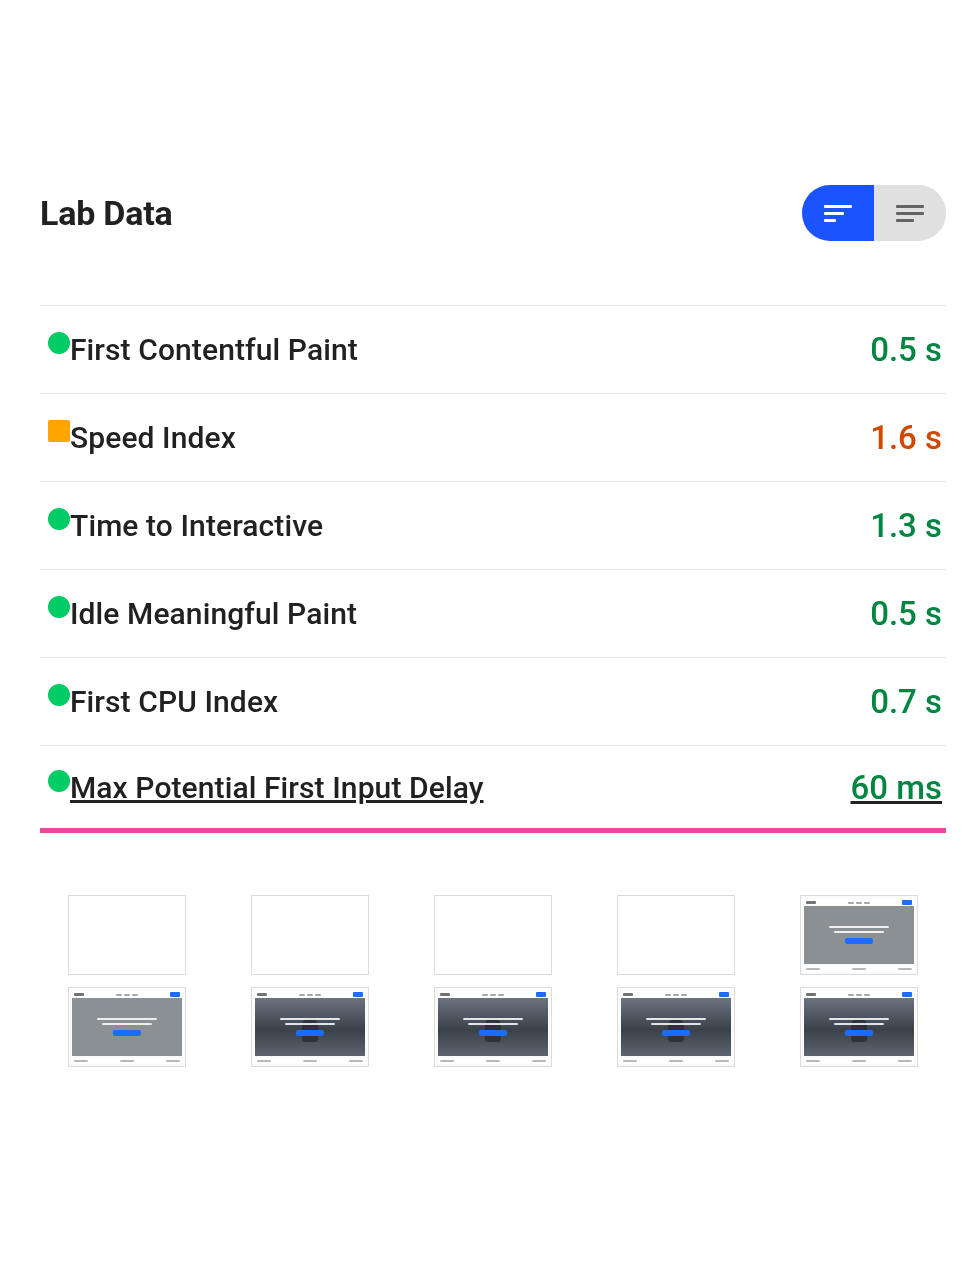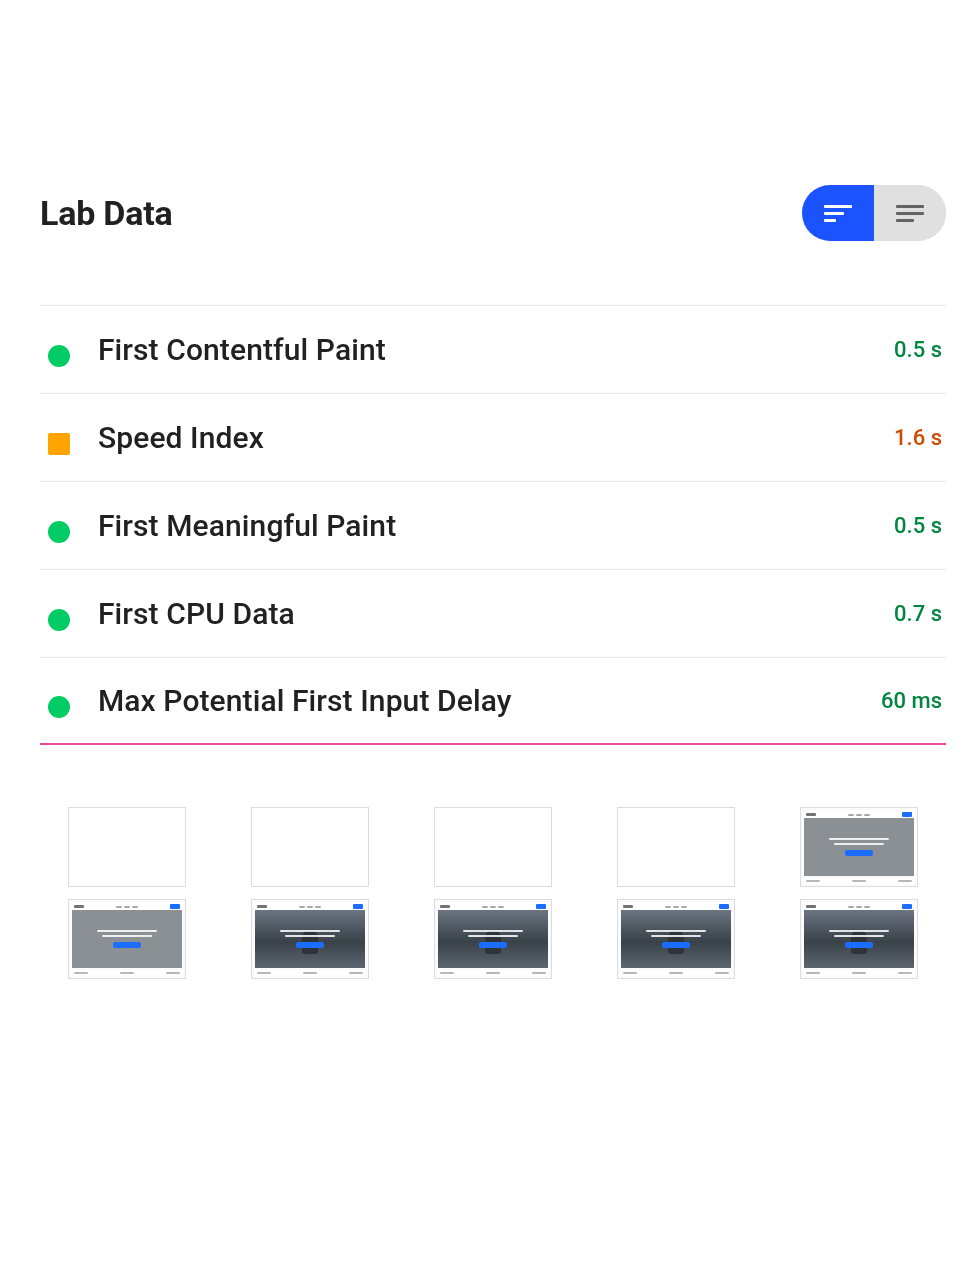--- a/index.html
+++ b/index.html
@@ -49,36 +49,35 @@
     .toggle-btn.active .bar { background: #fff; }
     .toggle-btn.inactive .bar { background: #646464; }
     .metric-row {
       display: flex;
       align-items: center;
       justify-content: space-between;
       border-top: 1px solid #e6e6e6;
       height: 88px;
       padding: 0 4px 0 8px;
     }
-    .metric-row:last-of-type { border-bottom: 2px solid #ec4899; }
+    .metric-row:last-of-type { border-bottom: 5px solid #ec4899; text-decoration: underline; }
     .metric-left {
       display: flex;
-      align-items: flex-end;
-      gap: 28px;
+      align-items: flex-start;
     }
     .status-dot { width: 22px; height: 22px; flex-shrink: 0; }
     .status-circle { border-radius: 50%; background: #00cc66; }
     .status-square { background: #ffa400; border-radius: 2px; }
     .metric-label {
       font-size: 30px;
       font-weight: 500;
       letter-spacing: 0.1px;
     }
     .metric-value {
-      font-size: 22px;
+      font-size: 33px;
       font-weight: 500;
     }
     .val-green { color: #018642; }
     .val-orange { color: #d04900; text-align: center; }
 
     .filmstrip {
       margin-top: 62px;
       display: flex;
       flex-direction: column;
       gap: 12px;
@@ -158,28 +157,35 @@
       <div class="metric-row">
         <div class="metric-left">
           <div class="status-dot status-square"></div>
           <div class="metric-label">Speed Index</div>
         </div>
         <div class="metric-value val-orange">1.6 s</div>
       </div>
       <div class="metric-row">
         <div class="metric-left">
           <div class="status-dot status-circle"></div>
-          <div class="metric-label">First Meaningful Paint</div>
+          <div class="metric-label">Time to Interactive</div>
+        </div>
+        <div class="metric-value val-green">1.3 s</div>
+      </div>
+      <div class="metric-row">
+        <div class="metric-left">
+          <div class="status-dot status-circle"></div>
+          <div class="metric-label">Idle Meaningful Paint</div>
         </div>
         <div class="metric-value val-green">0.5 s</div>
       </div>
       <div class="metric-row">
         <div class="metric-left">
           <div class="status-dot status-circle"></div>
-          <div class="metric-label">First CPU Data</div>
+          <div class="metric-label">First CPU Index</div>
         </div>
         <div class="metric-value val-green">0.7 s</div>
       </div>
       <div class="metric-row">
         <div class="metric-left">
           <div class="status-dot status-circle"></div>
           <div class="metric-label">Max Potential First Input Delay</div>
         </div>
         <div class="metric-value val-green">60 ms</div>
       </div>

